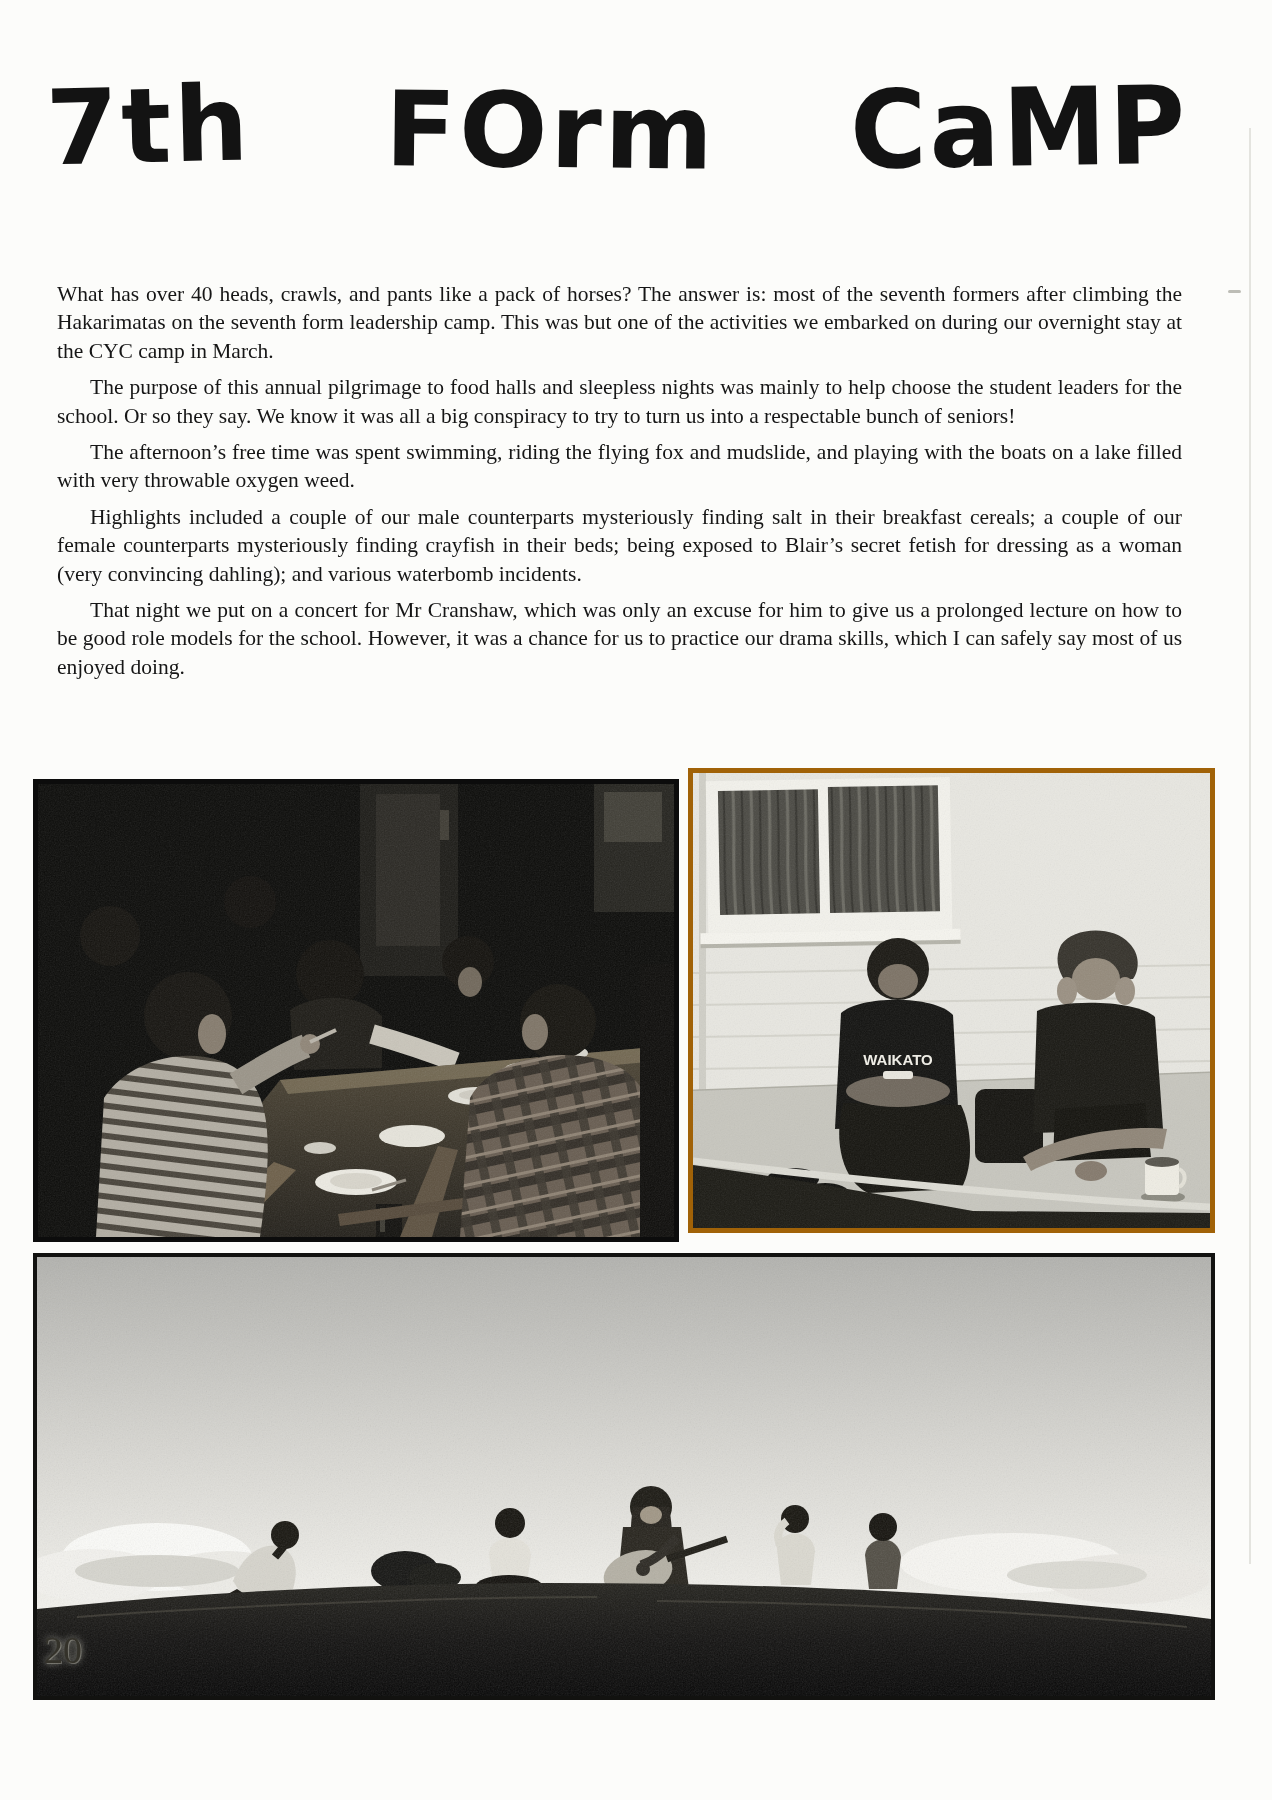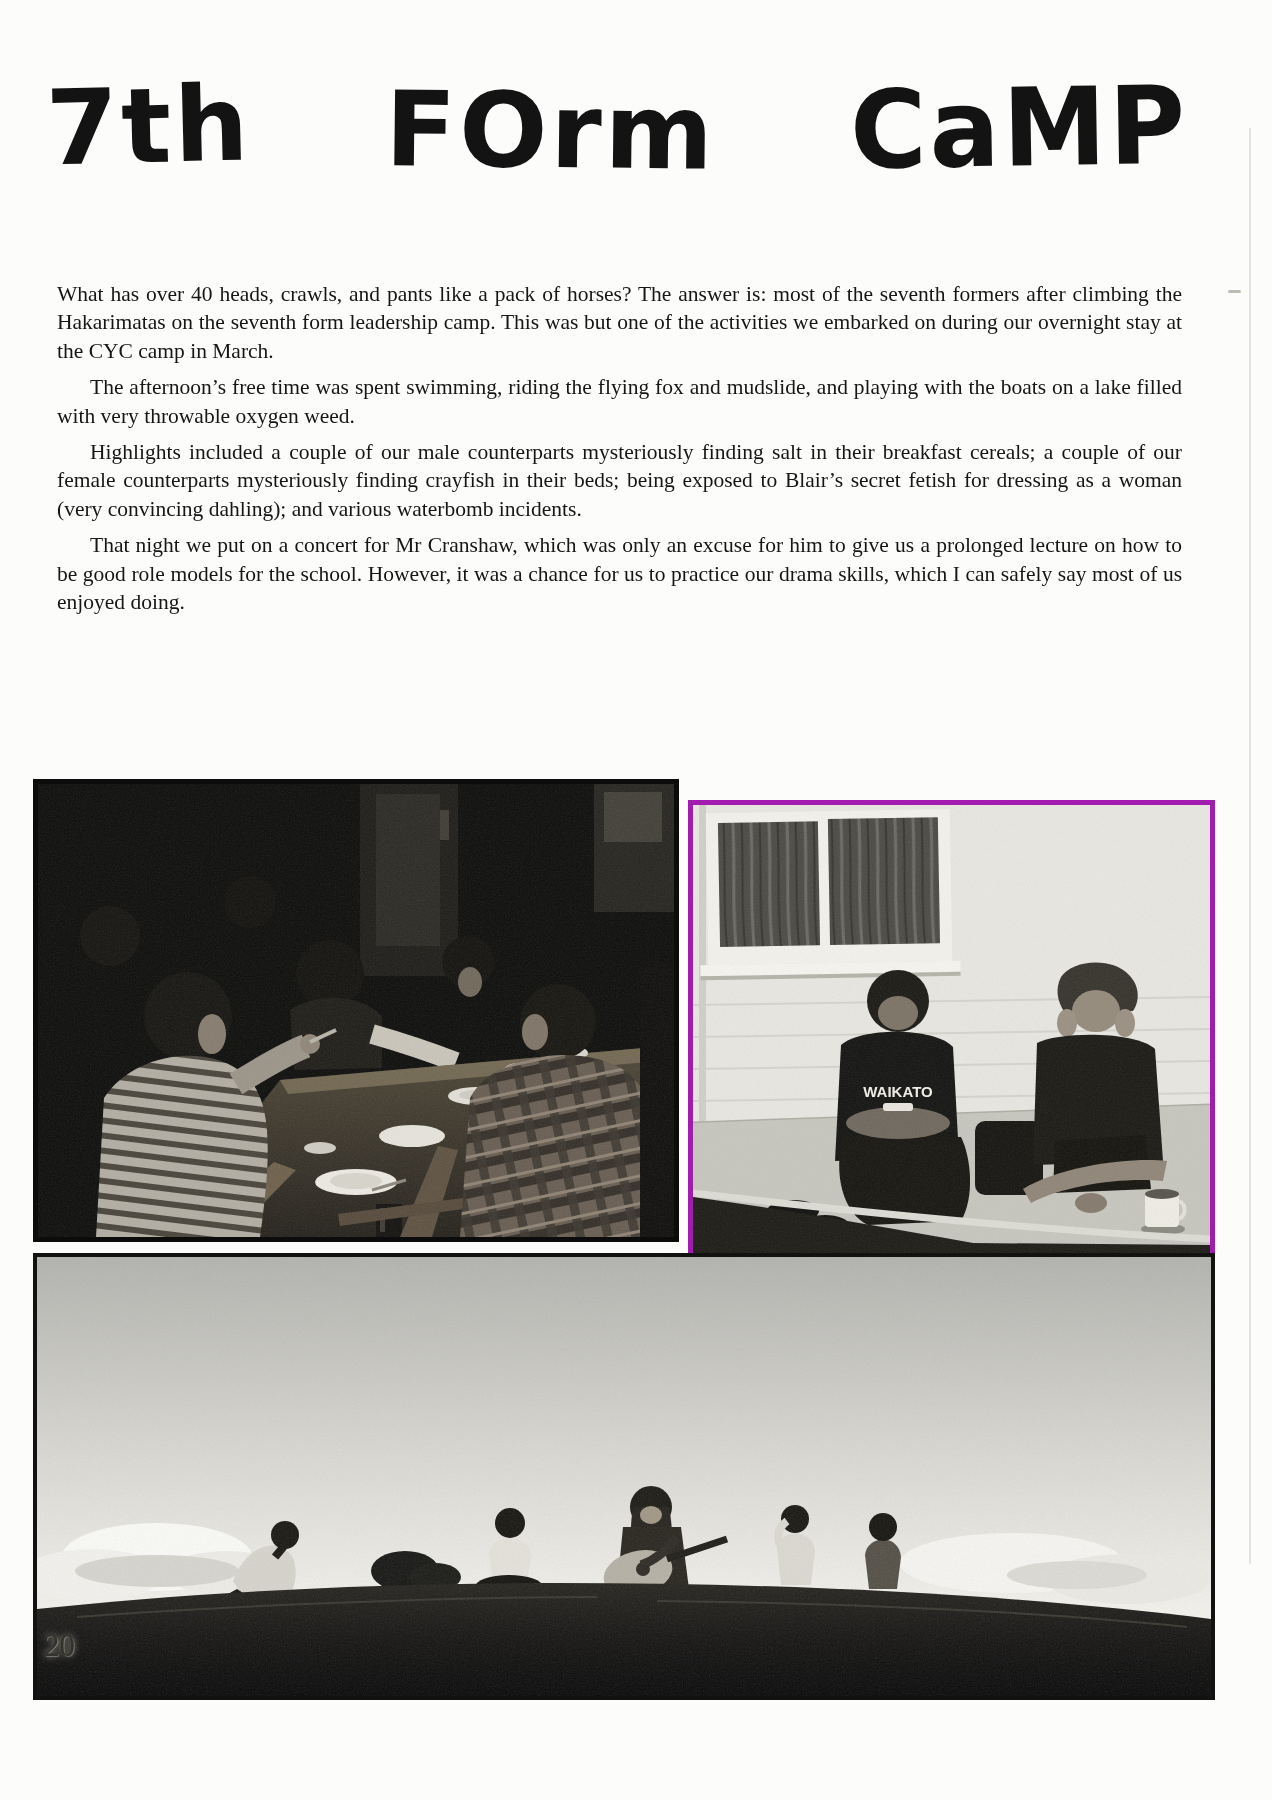--- a/index.html
+++ b/index.html
@@ -19,26 +19,26 @@
   #bodytext{position:absolute;left:49px;top:272px;width:1141px;
     font-family:"Liberation Serif",serif;font-size:21.5px;line-height:28.4px;
     color:#161616;text-align:justify;}
   .para{margin:8px;}
   .para.indent{text-indent:33px;}
 
   
   .photo{position:absolute;overflow:hidden;background:#111;}
   .photo svg{display:block;width:100%;height:100%;}
   #photo1{left:33px;top:779px;width:636px;height:453px;border:5px solid #0c0c0c;}
-  #photo2{left:688px;top:800px;width:517px;height:455px;border:5px solid #a21caf;}
+  #photo2{left:688px;top:768px;width:517px;height:455px;border:5px solid #a16207;}
   #photo3{left:33px;top:1253px;width:1174px;height:439px;border:4px solid #121210;}
 
   
   #pagenum{position:absolute;left:44px;top:1628px;z-index:6;
-    font-family:"Liberation Serif",serif;font-size:31px;color:#34322a;
+    font-family:"Liberation Serif",serif;font-size:38px;color:#34322a;
     text-shadow:0 0 7px rgba(205,204,192,.85), 1px 1px 0 rgba(190,188,175,.4);}
 
   
   #scanline{position:absolute;left:1249px;top:128px;width:2px;height:1436px;
     background:#e4e4df;}
   #scandash{position:absolute;left:1228px;top:290px;width:13px;height:3px;
     background:#bdbdb6;border-radius:2px;}
 </style>
 </head>
 <body>
@@ -46,20 +46,21 @@
 <div id="page">
 
   <div id="title">
     <span class="tw tw1">7th</span>
     <span class="tw tw2">FOrm</span>
     <span class="tw tw3">CaMP</span>
   </div>
 
   <div id="bodytext">
     <p class="para">What has over 40 heads, crawls, and pants like a pack of horses?  The answer is: most of the seventh formers after climbing the Hakarimatas on the seventh form leadership camp.  This was but one of the activities we embarked on during our overnight stay at the CYC camp in March.</p>
+    <p class="para indent">The purpose of this annual pilgrimage to food halls and sleepless nights was mainly to help choose the student leaders for the school.  Or so they say.  We know it was all a big conspiracy to try to turn us into a respectable bunch of seniors!</p>
     <p class="para indent">The afternoon’s free time was spent swimming, riding the flying fox and mudslide, and playing with the boats on a lake filled with very throwable oxygen weed.</p>
     <p class="para indent">Highlights included a couple of our male counterparts mysteriously finding salt in their breakfast cereals; a couple of our female counterparts mysteriously finding crayfish in their beds; being exposed to Blair’s secret fetish for dressing as a woman (very convincing dahling); and various waterbomb incidents.</p>
     <p class="para indent">That night we put on a concert for Mr Cranshaw, which was only an excuse for him to give us a prolonged lecture on how to be good role models for the school.  However, it was a chance for us to practice our drama skills, which I can safely say most of us enjoyed doing.</p>
   </div>
 
   <div class="photo" id="photo1">
     <svg viewBox="0 0 636 453" preserveAspectRatio="none">
       <defs>
         <linearGradient id="tb" x1="0" y1="0" x2="0" y2="1">
           <stop offset="0" stop-color="#4e4636"></stop>

